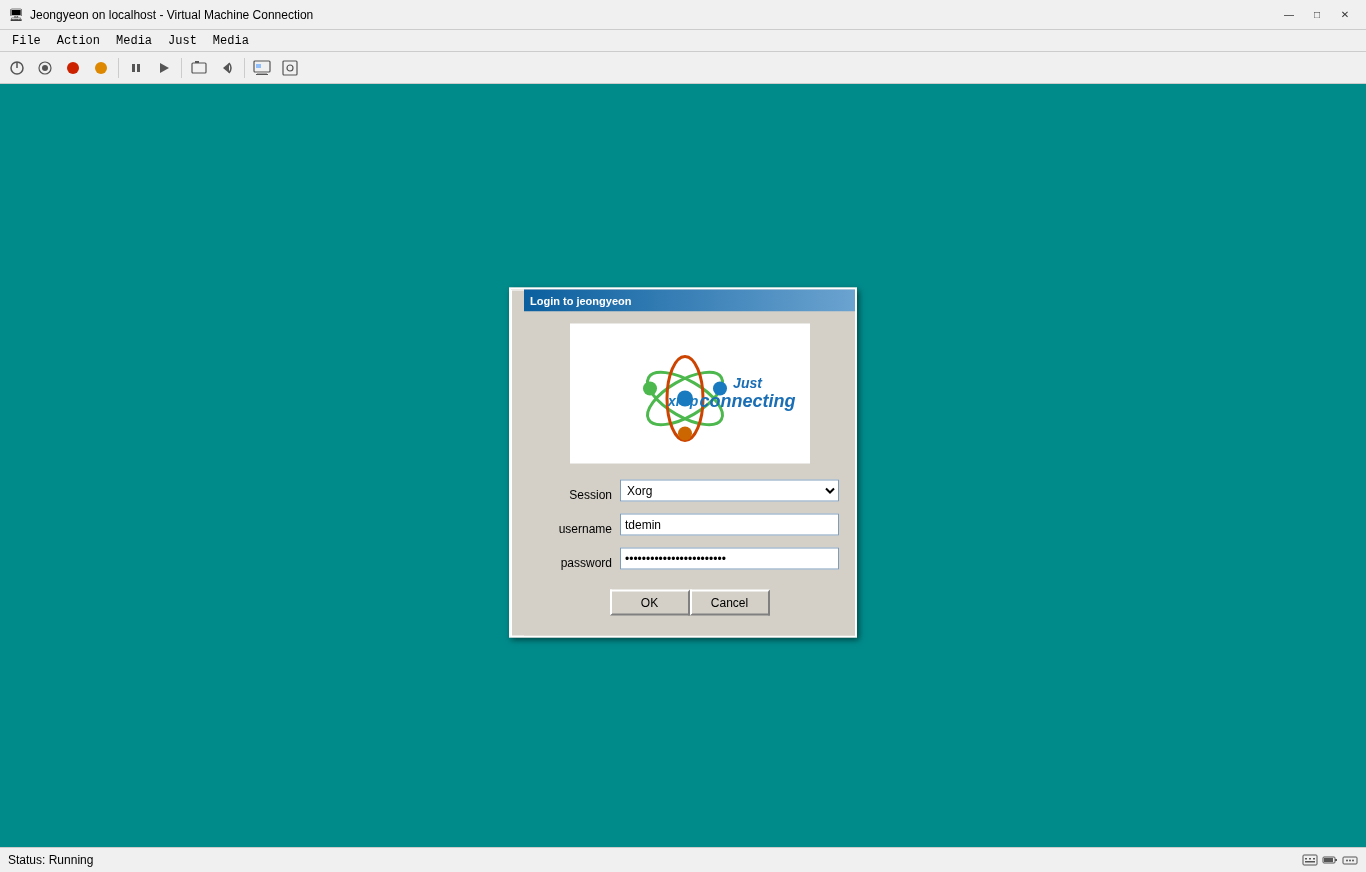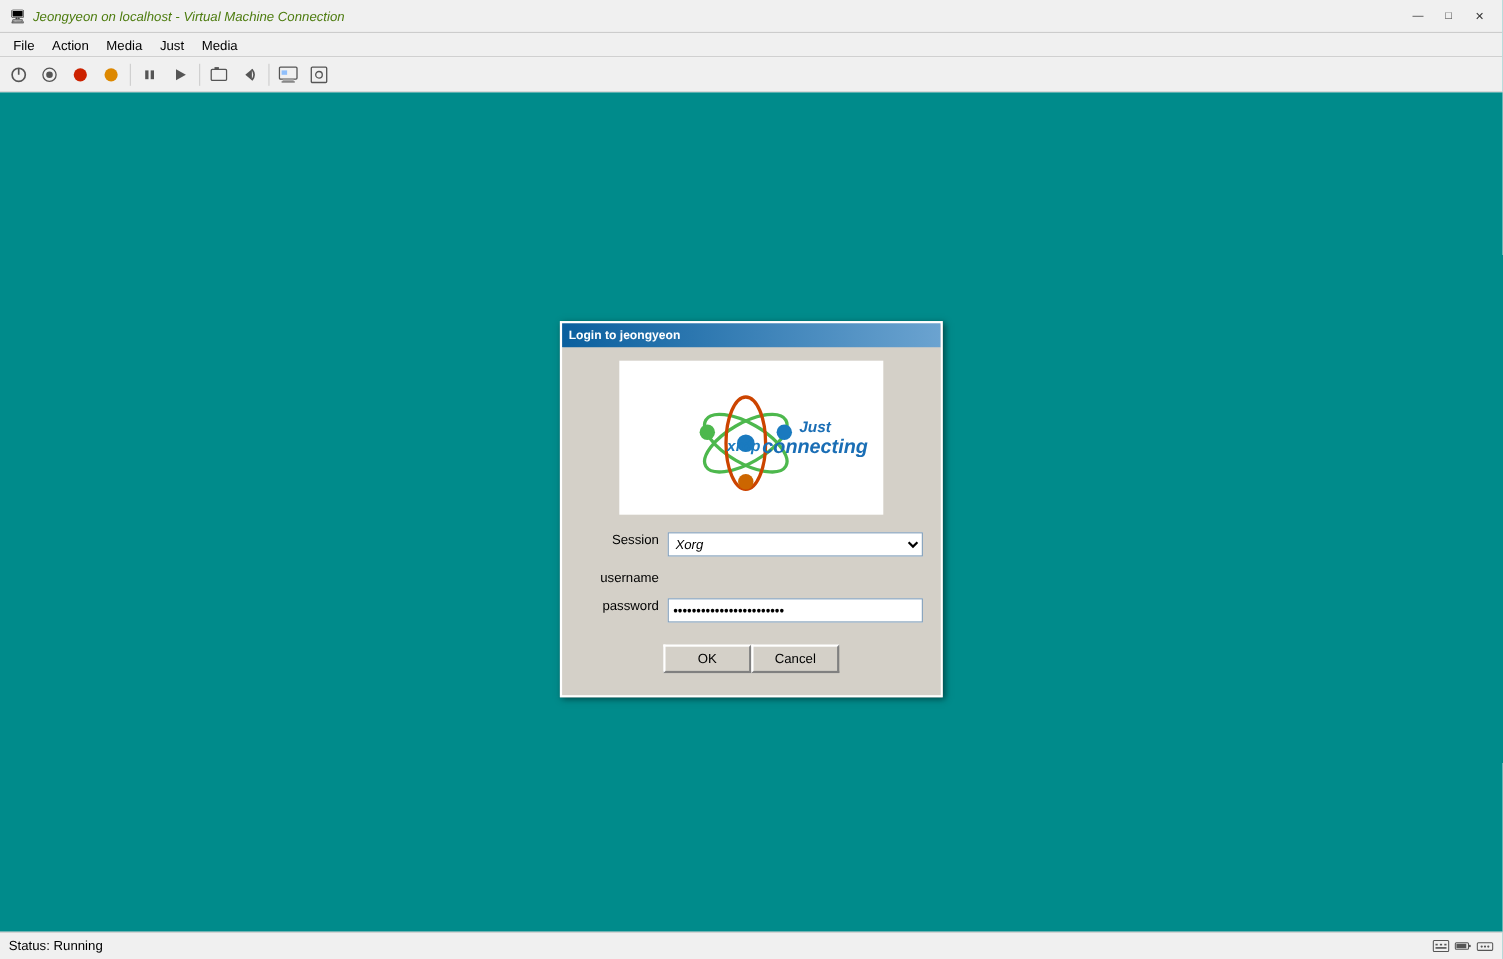--- a/index.html
+++ b/index.html
@@ -16,22 +16,21 @@
       user-select: none;
     }
     #title-bar-icon {
       width: 16px; height: 16px;
       margin-right: 6px;
       display: flex; align-items: center; justify-content: center;
     }
     #title-bar-text {
       flex: 1;
       font-size: 12px;
-      color: #4d7c0f;
-      font-style: italic;
+      color: #000000;
     }
     #window-controls {
       display: flex; gap: 2px;
     }
     .win-btn {
       width: 26px; height: 20px;
       background: transparent;
       border: none;
       cursor: pointer;
       display: flex; align-items: center; justify-content: center;
@@ -46,20 +45,21 @@
       display: flex;
       align-items: center;
       padding: 0 4px;
       border-bottom: 1px solid #ccc;
     }
     .menu-item {
       padding: 2px 8px;
       cursor: pointer;
       font-size: 12px;
       color: #000;
+      font-family: Liberation Mono, monospace;
     }
 
     
     #toolbar {
       height: 32px;
       background: #f0f0f0;
       display: flex;
       align-items: center;
       padding: 0 4px;
       border-bottom: 1px solid #ccc;
@@ -93,20 +93,21 @@
     
     #login-dialog {
       width: 348px;
       background: #d4d0c8;
       border: 2px solid #fff;
       box-shadow: 2px 2px 6px rgba(0,0,0,0.5), inset 1px 1px 0 #fff;
       position: absolute;
       top: 50%;
       left: 50%;
       transform: translate(-50%, -55%);
+      padding-left: 13px;
     }
     #dialog-title-bar {
       height: 22px;
       background: linear-gradient(to right, #0a5f9e, #6ba3d0);
       display: flex;
       align-items: center;
       padding: 0 6px;
       color: #fff;
       font-size: 11px;
       font-weight: bold;
@@ -150,21 +151,21 @@
     #connecting-text {
       font-size: 18px;
       color: #1a6eb5;
       font-style: italic;
       font-weight: bold;
     }
 
     
     .form-row {
       display: flex;
-      align-items: flex-start;
+      align-items: flex-end;
       margin-bottom: 12px;
     }
     .form-label {
       width: 80px;
       text-align: right;
       padding-right: 8px;
       font-size: 12px;
       color: #000;
     }
     .form-input {
@@ -176,21 +177,20 @@
       font-size: 12px;
       outline: none;
     }
     .form-select {
       flex: 1;
       height: 22px;
       border: 1px solid #7f9db9;
       background: #fff;
       font-size: 12px;
       padding: 0 2px;
-      font-style: italic;
     }
 
     
     #dialog-buttons {
       display: flex;
       justify-content: center;
       gap: 0;
       margin-top: 20px;
       padding-bottom: 4px;
       align-items: center;
@@ -345,20 +345,21 @@
         <label class="form-label">Session</label>
         <select class="form-select">
           <option>Xorg</option>
           <option>Xvnc</option>
           <option>X11rdp</option>
         </select>
       </div>
 
       <div class="form-row">
         <label class="form-label">username</label>
+        <input class="form-input" type="text" value="tdemin" style="">
       </div>
 
       <div class="form-row">
         <label class="form-label">password</label>
         <input class="form-input" type="password" value="passwordpasswordpassword" style="">
       </div>
 
       <div id="dialog-buttons">
         <button class="dialog-btn">OK</button>
         <button class="dialog-btn">Cancel</button>

